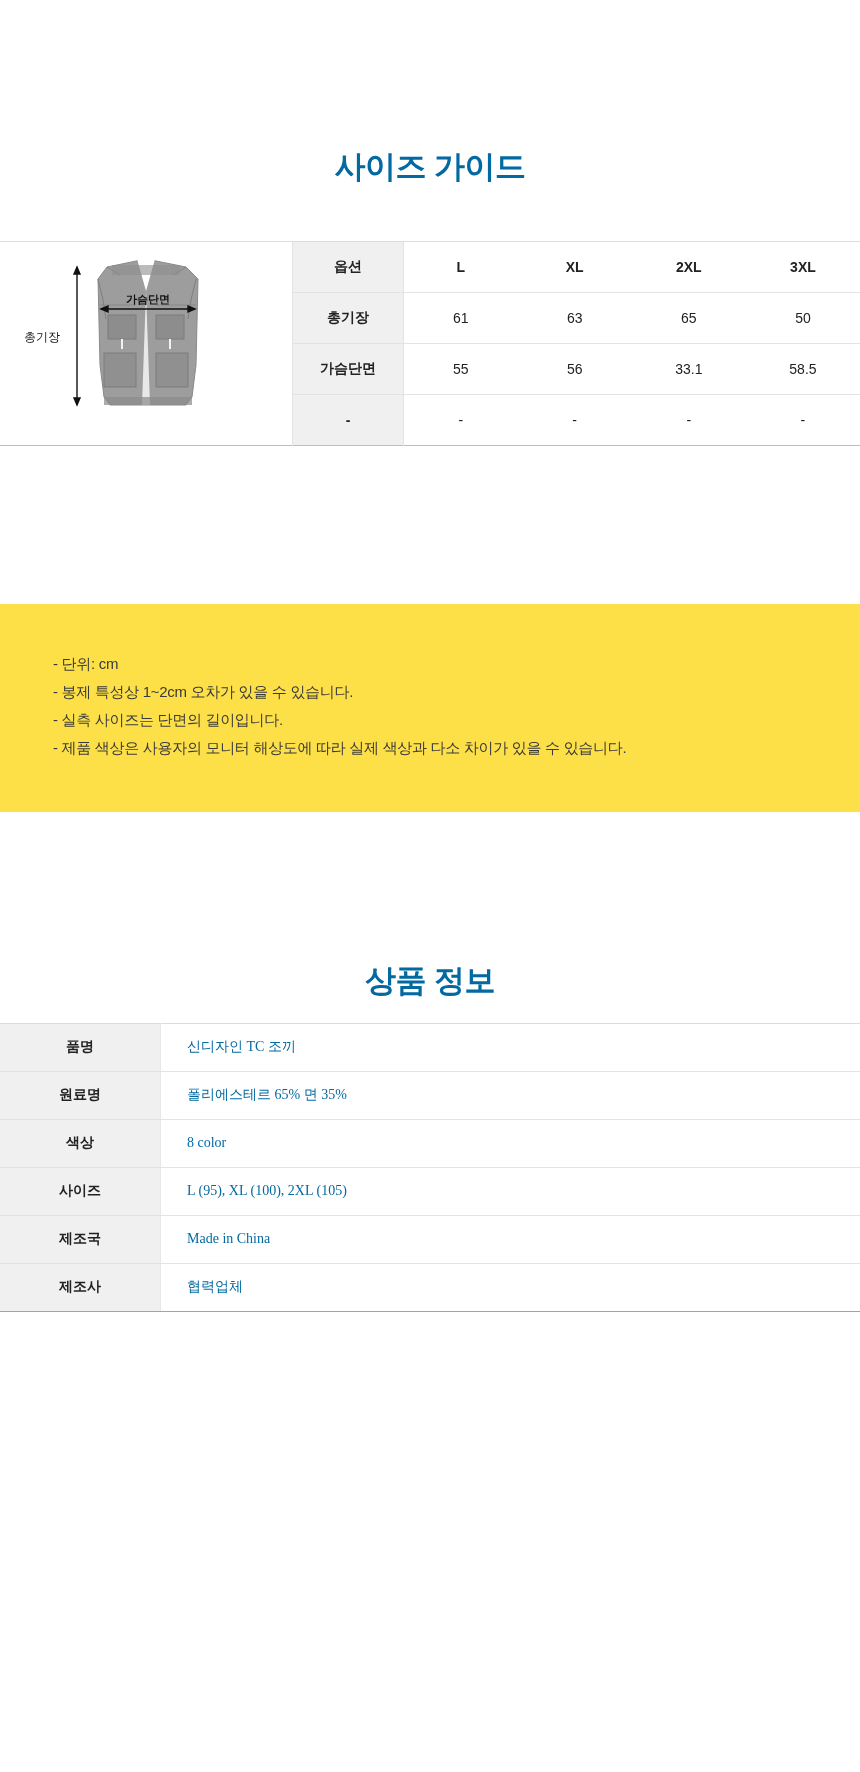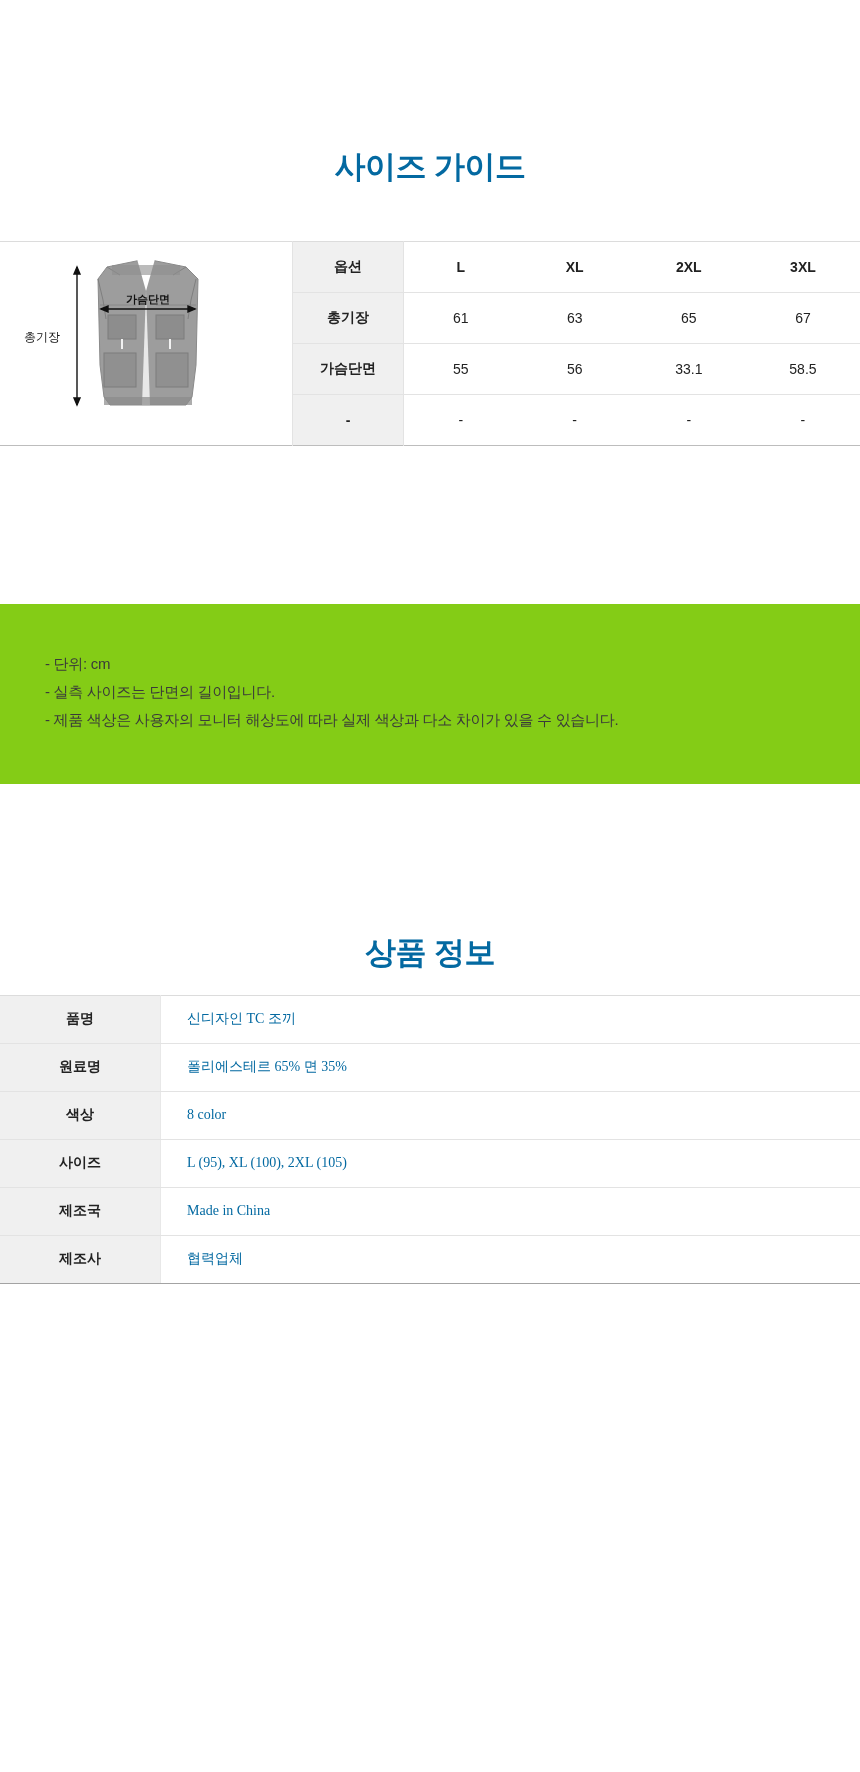--- a/index.html
+++ b/index.html
@@ -80,22 +80,22 @@
     position: relative;
     width: 292px;
     height: 196px;
   }
   .vest-figure svg { display: block; }
 
   
   .notes-block {
     margin-top: 158px;
     width: 860px;
-    background: #84cc16;
-    padding: 46px 0 50px 8px;
+    background: #fde047;
+    padding: 46px 0 50px 16px;
     box-sizing: border-box;
   }
   .notes-inner {
     padding-left: 37px;
   }
   .note-line {
     font-size: 15px;
     line-height: 28px;
     color: #3a3a3a;
     letter-spacing: -0.3px;
@@ -200,21 +200,21 @@
           <td class="hdr-cell">L</td>
           <td class="hdr-cell">XL</td>
           <td class="hdr-cell">2XL</td>
           <td class="hdr-cell">3XL</td>
         </tr>
         <tr>
           <td class="label-col">총기장</td>
           <td>61</td>
           <td>63</td>
           <td>65</td>
-          <td>67</td>
+          <td>50</td>
         </tr>
         <tr>
           <td class="label-col">가슴단면</td>
           <td>55</td>
           <td>56</td>
           <td>33.1</td>
           <td>58.5</td>
         </tr>
         <tr>
           <td class="label-col">-</td>
@@ -223,20 +223,21 @@
           <td>-</td>
           <td>-</td>
         </tr>
       </tbody>
     </table>
   </div>
 
   <div class="notes-block">
     <div class="notes-inner">
       <div class="note-line">- 단위: cm</div>
+      <div class="note-line">- 봉제 특성상 1~2cm 오차가 있을 수 있습니다.</div>
       <div class="note-line">- 실측 사이즈는 단면의 길이입니다.</div>
       <div class="note-line">- 제품 색상은 사용자의 모니터 해상도에 따라 실제 색상과 다소 차이가 있을 수 있습니다.</div>
     </div>
   </div>
 
   <h1 class="section-title" id="product-info-title">상품 정보</h1>
 
   <div class="info-table-wrap">
     <table class="info-table">
       <tbody>

